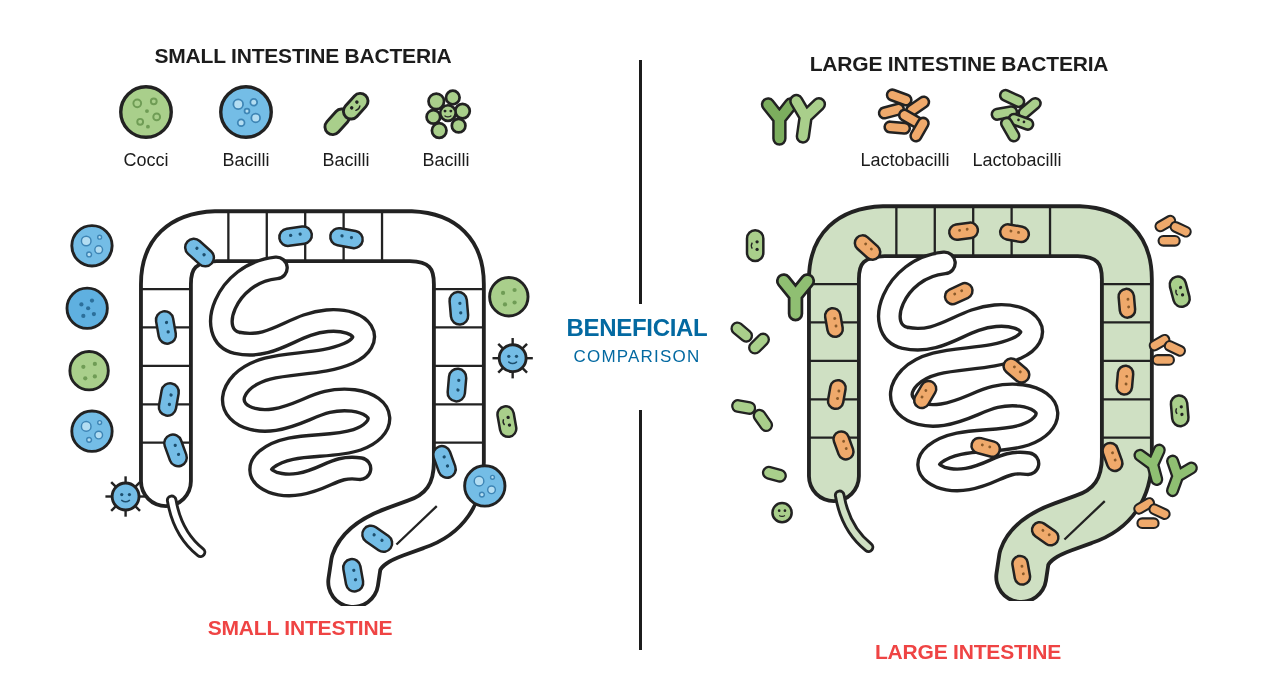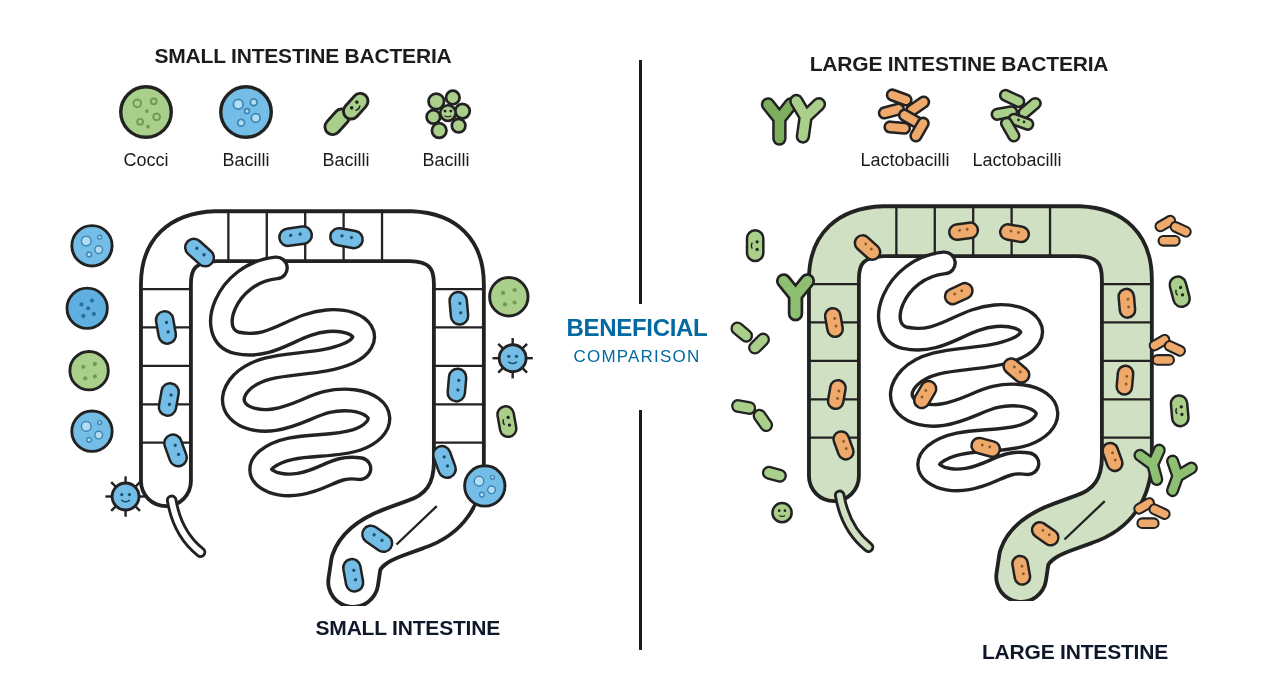--- a/index.html
+++ b/index.html
@@ -12,21 +12,21 @@
 
   .legend { position:absolute; display:flex; }
   #left-legend  { left:100px; top:80px; width:392px; justify-content:space-between; }
   #right-legend { left:737px; top:80px; width:448px; }
   #left-legend  .legend-item { width:92px; }
   #right-legend .legend-item { width:112px; }
   .legend-item { display:flex; flex-direction:column; align-items:center; }
   .legend-icon { width:68px; height:68px; }
   .legend-label { font-size:18px; margin-top:2px; color:#1c1c1c; white-space:nowrap; }
 
-  .caption { position:absolute; font-weight:bold; font-size:21px; letter-spacing:-0.2px; text-align:right; color:#0f172a; }
+  .caption { position:absolute; font-weight:bold; font-size:21px; letter-spacing:-0.2px; text-align:center; color:#ef4444; }
   #left-caption  { left:100px; top:616px; width:400px; }
   #right-caption { left:768px; top:640px; width:400px; }
 
   .divider-seg { position:absolute; left:639px; width:2.5px; background:#1c1c1c; }
   #divider-top    { top:60px;  height:244px; }
   #divider-bottom { top:410px; height:240px; }
 
   .center-text { position:absolute; left:555px; top:312px; width:164px; text-align:center; color:#0369a1; }
   .center-text .big { font-weight:bold; font-size:24px; line-height:31px; letter-spacing:-0.3px; }
   .center-text .sub { font-size:17px; letter-spacing:1.2px; margin-top:4px; }

